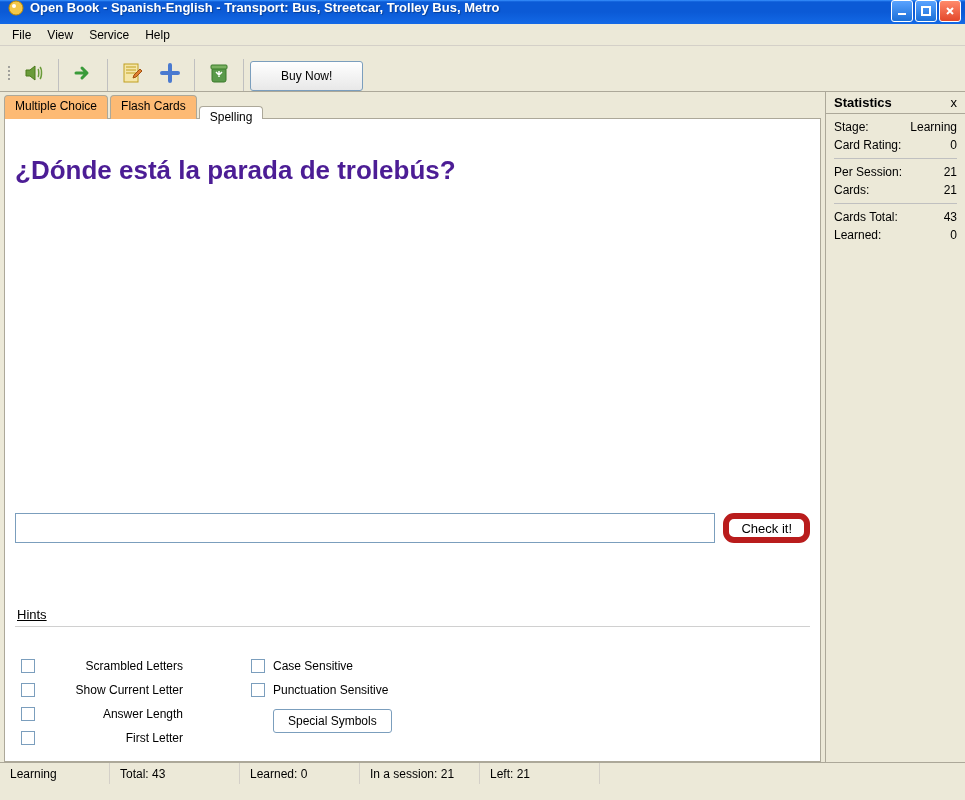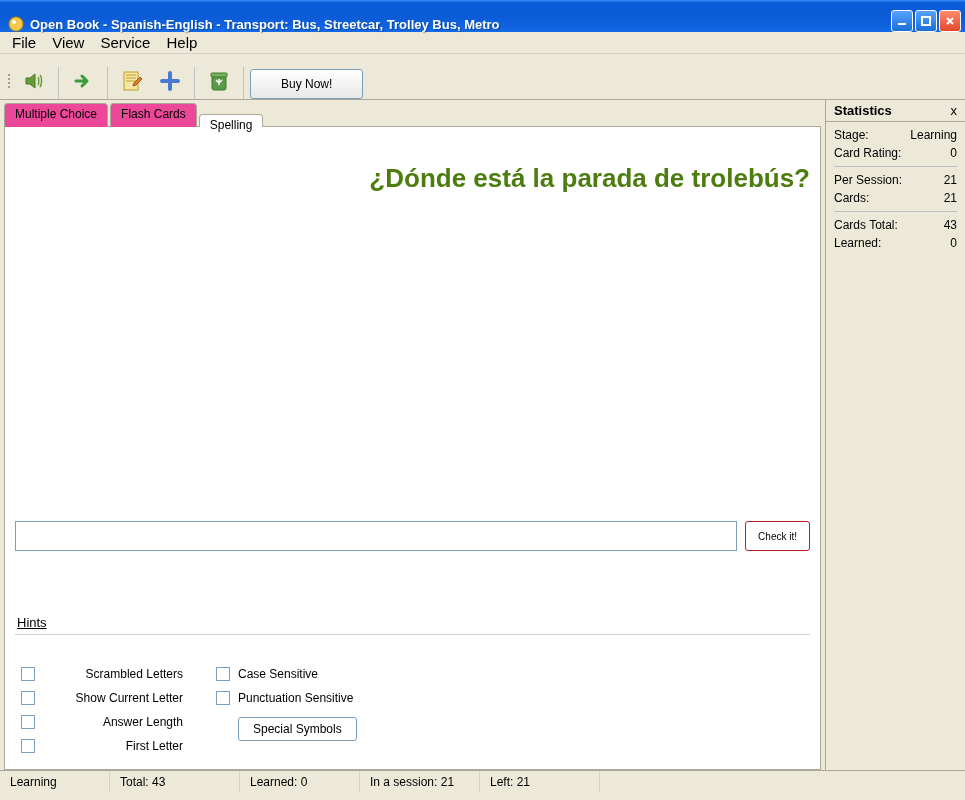--- a/index.html
+++ b/index.html
@@ -1,53 +1,53 @@
 <!DOCTYPE html>
 <html><head>
 <meta charset="utf-8">
 <style>
 * { box-sizing: border-box; margin: 0; padding: 0; }
 body { font-family: Tahoma, Arial, sans-serif; font-size: 11px; background: #ece9d8; width: 965px; height: 800px; overflow: hidden; }
 
-.titlebar { height: 32px; background: linear-gradient(to bottom, #3a93ff 0%, #0b5ad6 8%, #0b5ad6 50%, #1369e6 100%); display: flex; align-items: flex-end; padding: 0 4px; color: #fff; }
+.titlebar { height: 24px; background: linear-gradient(to bottom, #3a93ff 0%, #0b5ad6 8%, #0b5ad6 50%, #1369e6 100%); display: flex; align-items: flex-start; padding: 0 4px; color: #fff; }
 .titlebar-icon { width: 16px; height: 16px; margin: 0 4px; }
 .titlebar-text { flex: 1; font-size: 13px; font-weight: bold; text-shadow: 1px 1px 1px rgba(0,0,0,0.3); padding-left: 2px; }
 .titlebar-buttons { display: flex; gap: 2px; }
 .titlebar-btn { width: 22px; height: 22px; border-radius: 3px; border: 1px solid #fff; display: flex; align-items: center; justify-content: center; cursor: pointer; }
 .tb-min, .tb-max { background: linear-gradient(to bottom, #5aa3ff, #1a6fd8); }
 .tb-close { background: linear-gradient(to bottom, #ff8a6b, #e3482b); }
 
 .menubar { height: 22px; background: #ece9d8; display: flex; align-items: center; padding: 0 4px; border-bottom: 1px solid #d4d0c8; }
-.menu-item { padding: 2px 8px; font-size: 15px; cursor: pointer; }
+.menu-item { padding: 2px 8px; font-size: 12px; cursor: pointer; }
 
 .toolbar { height: 46px; background: #ece9d8; display: flex; align-items: flex-end; padding: 0 6px; border-bottom: 1px solid #aca899; gap: 2px; }
 .toolbar-grip { width: 6px; height: 36px; display: flex; flex-direction: column; justify-content: center; gap: 2px; margin-right: 2px; }
 .grip-dot { width: 2px; height: 2px; background: #888; border-radius: 50%; margin-left: 2px; }
 .toolbar-btn { width: 36px; height: 36px; border: 1px solid transparent; border-radius: 3px; display: flex; align-items: center; justify-content: center; cursor: pointer; }
 .toolbar-sep { width: 1px; height: 32px; background: #c0c0c0; margin: 0 4px; }
 .buy-btn { height: 30px; padding: 0 30px; font-size: 12px; background: linear-gradient(to bottom, #fff, #e8e8e8); border: 1px solid #7b9ebd; border-radius: 3px; cursor: pointer; }
 
 .content-row { display: flex; height: 670px; }
 .main-area { flex: 1; display: flex; flex-direction: column; padding: 2px 4px 0 4px; }
 .side-panel { width: 140px; background: #ece9d8; border-left: 1px solid #aca899; padding: 0; }
 
 .tabstrip { display: flex; height: 24px; }
-.tab { padding: 3px 10px; font-size: 12px; border: 1px solid #aca899; border-bottom: none; background: #ec4899; margin-right: 2px; border-radius: 4px 4px 0 0; cursor: pointer; position: relative; top: 1px; }
+.tab { padding: 3px 10px; font-size: 12px; border: 1px solid #aca899; border-bottom: none; background: #fdba74; margin-right: 2px; border-radius: 4px 4px 0 0; cursor: pointer; position: relative; top: 1px; }
 .tab.active { background: #fff; z-index: 2; margin-top: 11px; }
 .tab-content { flex: 1; background: #fff; border: 1px solid #aca899; padding: 10px; display: flex; flex-direction: column; }
 
-.question { font-size: 26px; font-weight: bold; color: #4d7c0f; text-align: right; margin-top: 26px; }
+.question { font-size: 26px; font-weight: bold; color: #4c1d95; text-align: left; margin-top: 26px; }
 .spacer { flex: 1; }
 .answer-row { display: flex; gap: 8px; align-items: center; margin-bottom: 10px; }
 .answer-input { flex: 1; height: 30px; font-size: 16px; border: 1px solid #7b9ebd; padding: 2px 6px; }
-.check-btn { height: 30px; padding: 0 12px; font-size: 10px; background: #fff; border: 1px solid #b91c1c; border-radius: 3px; cursor: pointer; }
+.check-btn { height: 30px; padding: 0 12px; font-size: 13px; background: #fff; border: 6px solid #b91c1c; border-radius: 11px; cursor: pointer; }
 .spacer2 { height: 50px; }
 
 .hints-header { font-size: 13px; text-decoration: underline; padding: 4px 2px; border-bottom: 1px solid #d0d0d0; margin-bottom: 2px; }
-.hints-body { display: flex; gap: 33px; padding: 30px 6px 6px 6px; }
+.hints-body { display: flex; gap: 68px; padding: 30px 6px 6px 6px; }
 .hints-col { display: flex; flex-direction: column; gap: 10px; }
 .hint-row { display: flex; align-items: center; gap: 8px; font-size: 12px; }
 .hint-row.right-align .hint-label { width: 140px; text-align: right; }
 .chk { width: 14px; height: 14px; border: 1px solid #7b9ebd; background: #fff; cursor: pointer; }
 .special-btn { padding: 4px 14px; font-size: 12px; background: #fff; border: 1px solid #7b9ebd; border-radius: 3px; cursor: pointer; margin-top: 2px; margin-left: 22px; }
 
 .stats-header { display: flex; justify-content: space-between; align-items: center; padding: 3px 8px; font-size: 13px; font-weight: bold; border-bottom: 1px solid #aca899; }
 .stats-close { cursor: pointer; font-weight: normal; }
 .stats-body { padding: 4px 8px; font-size: 12px; }
 .stat-row { display: flex; justify-content: space-between; padding: 2px 0; }

